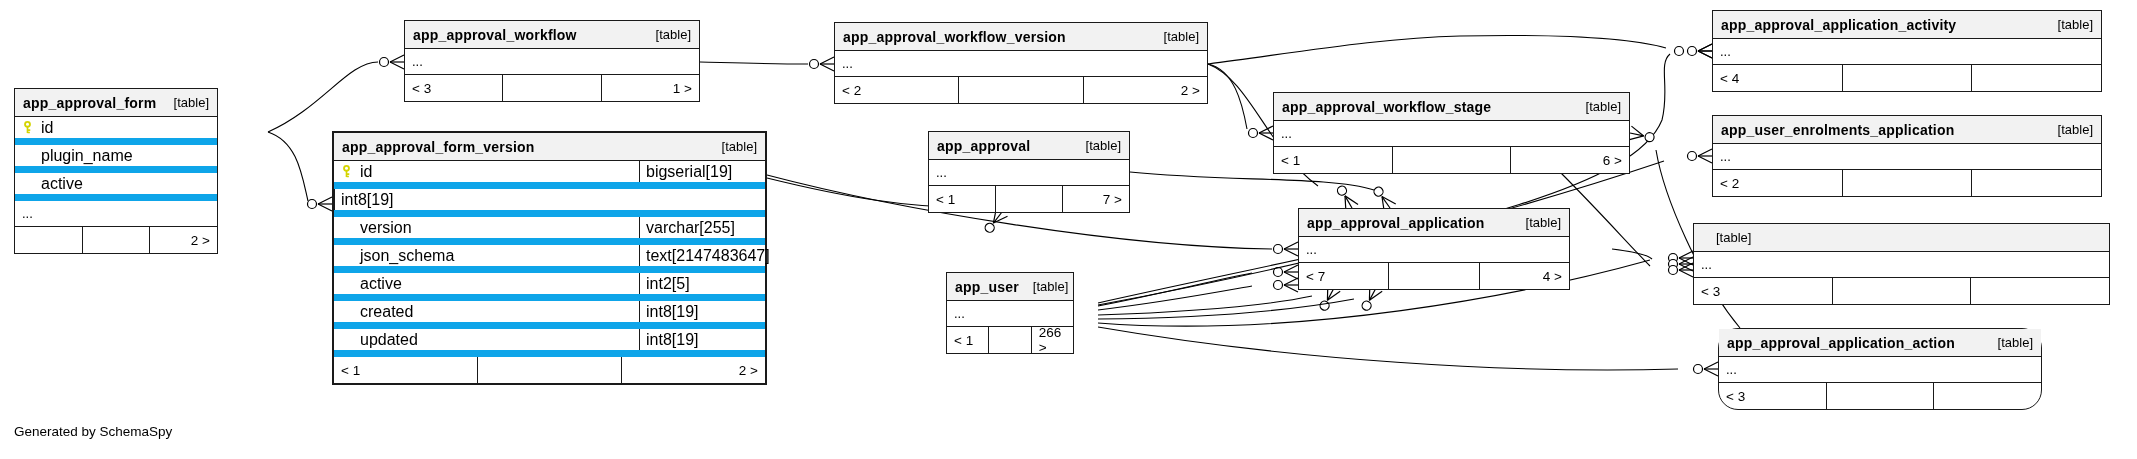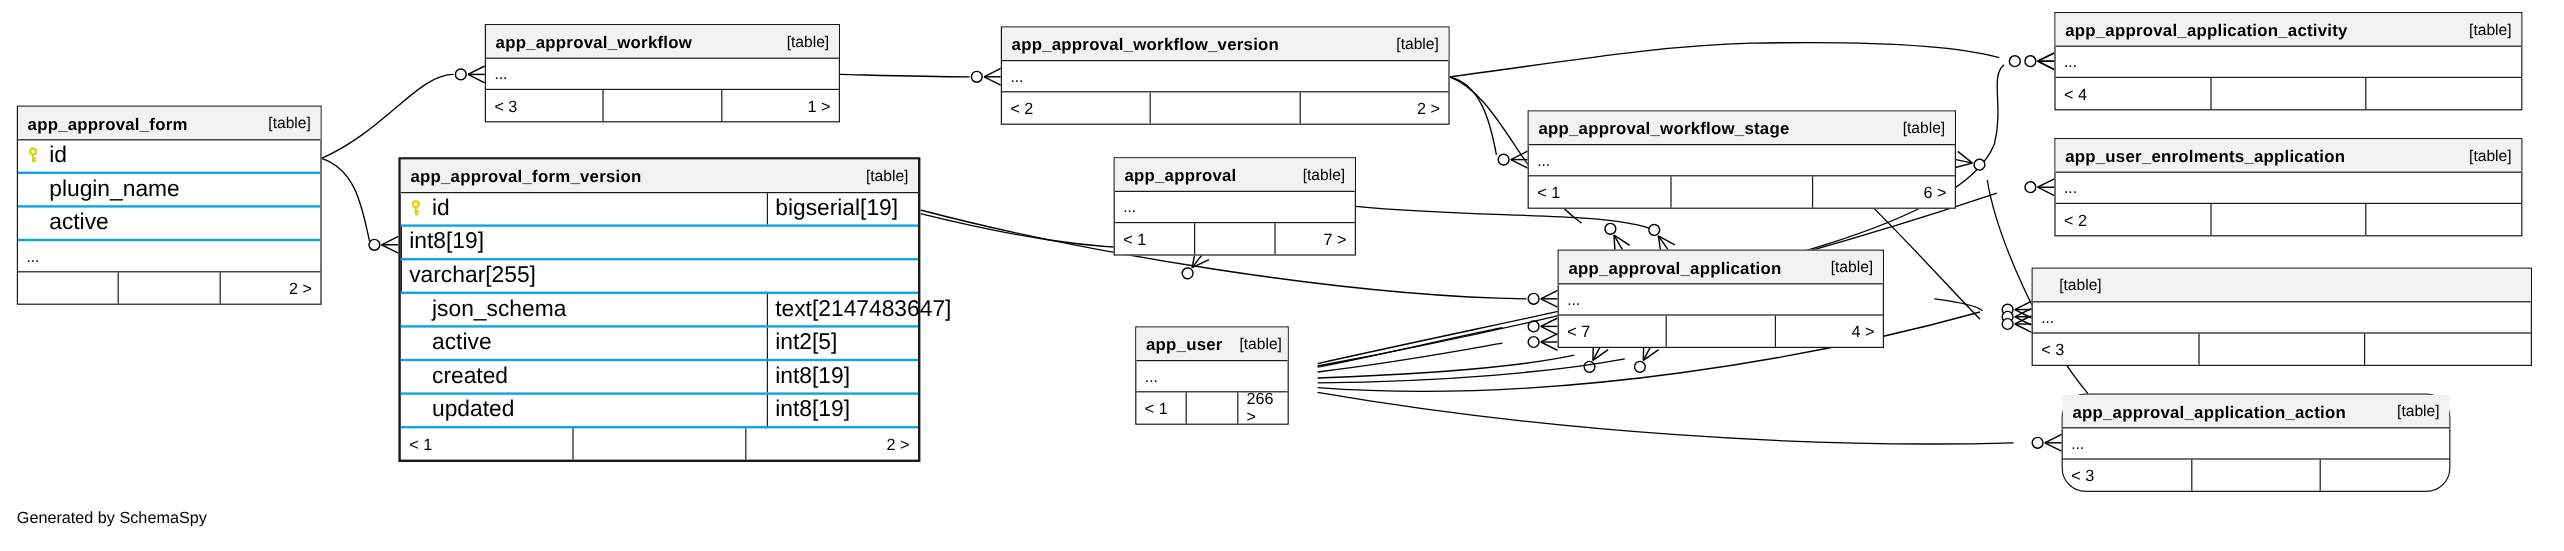--- a/index.html
+++ b/index.html
@@ -27,22 +27,22 @@
     display: flex; justify-content: space-between; align-items: center;
     height: 28px; padding: 0 8px;
     background: #f2f2f2;
     border-bottom: 1.4px solid #1a1a1a;
     white-space: nowrap;
   }
   .th .tname { font-weight: bold; font-size: 14px; letter-spacing: .2px; }
   .th .ttag { font-size: 13px; margin-left: 14px; }
   .tr {
     display: flex; align-items: stretch;
-    height: 28px; font-size: 19px;
-    border-bottom: 2px solid #0ea5e9;
+    height: 28px; font-size: 16px;
+    border-bottom: 7px solid #0ea5e9;
     white-space: nowrap;
   }
   .tr:last-of-type { border-bottom: none; }
   .cname { flex: 1; display: flex; align-items: center; padding: 0 7px; gap: 7px; }
   .kslot { width: 12px; height: 16px; display: inline-flex; flex: none; }
   .ctype { width: 126px; border-left: 1px solid #1a1a1a; display: flex; align-items: center; padding: 0 6px; }
   .te {
     height: 26px; display: flex; align-items: center;
     padding: 0 7px; font-size: 13px;
     border-bottom: 1px solid #1a1a1a;
@@ -195,21 +195,21 @@
     </g>
     <path d="M1740,328 C1700,280 1664,198 1656,150"></path>
     <g class="cf" transform="translate(1630,133) rotate(192)">
       <line x1="-14" y1="0" x2="0" y2="-7"></line>
       <line x1="-14" y1="0" x2="0" y2="0"></line>
       <line x1="-14" y1="0" x2="0" y2="7"></line>
       <circle cx="-20" cy="0" r="4.5"></circle>
     </g>
   </svg>
 <div id="tables-root">
-    <div class="tbl" style="left: 14px; top: 88px; width: 254px;">
+    <div class="tbl" style="left: 14px; top: 88px; width: 204px;">
       <div class="th">
         <span class="tname">app_approval_form</span>
         <span class="ttag">[table]</span>
       </div>
       <div class="tr">
         <span class="cname">
           <span class="kslot">
             <svg viewBox="0 0 12 16" width="11" height="15">
               <circle cx="6" cy="4.5" r="2.7" fill="none" stroke="#d4d400" stroke-width="2"></circle>
               <path d="M6 7.2 L6 14 M6 10.8 L9 10.8 M6 13.4 L8.6 13.4" stroke="#d4d400" stroke-width="1.8" fill="none"></path>
@@ -275,20 +275,24 @@
             </svg>
           </span>
           <span>id</span>
         </span>
         <span class="ctype">bigserial[19]</span>
       </div>
       <div class="tr">
         <span class="ctype">int8[19]</span>
       </div>
       <div class="tr">
+        <span class="cname">
+          <span class="kslot"></span>
+          <span>version</span>
+        </span>
         <span class="ctype">varchar[255]</span>
       </div>
       <div class="tr">
         <span class="cname">
           <span class="kslot"></span>
           <span>json_schema</span>
         </span>
         <span class="ctype">text[2147483647]</span>
       </div>
       <div class="tr">

